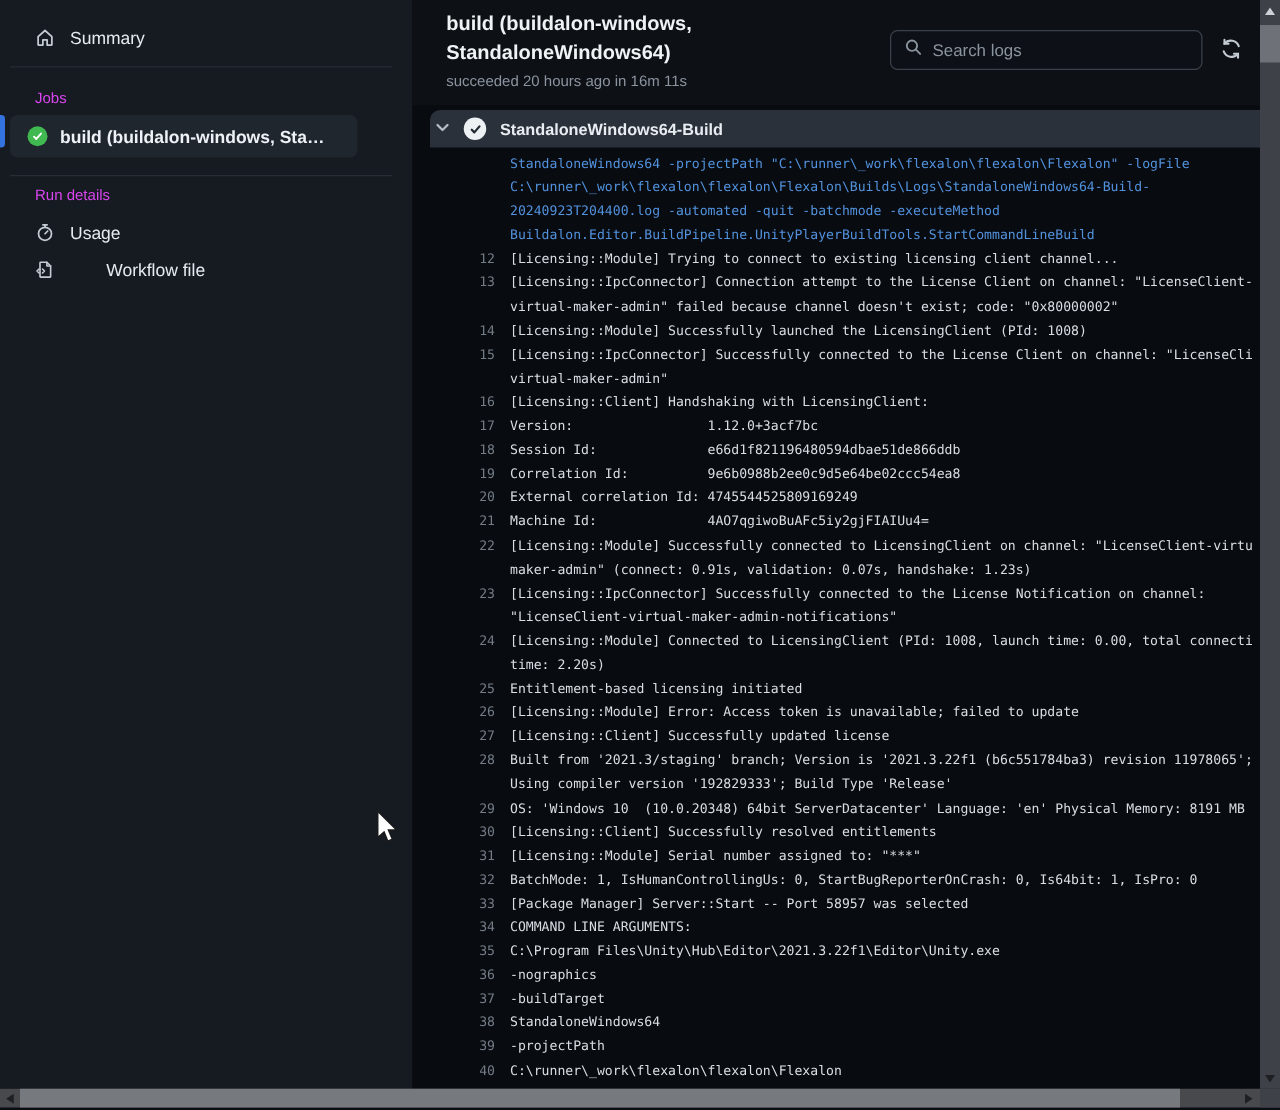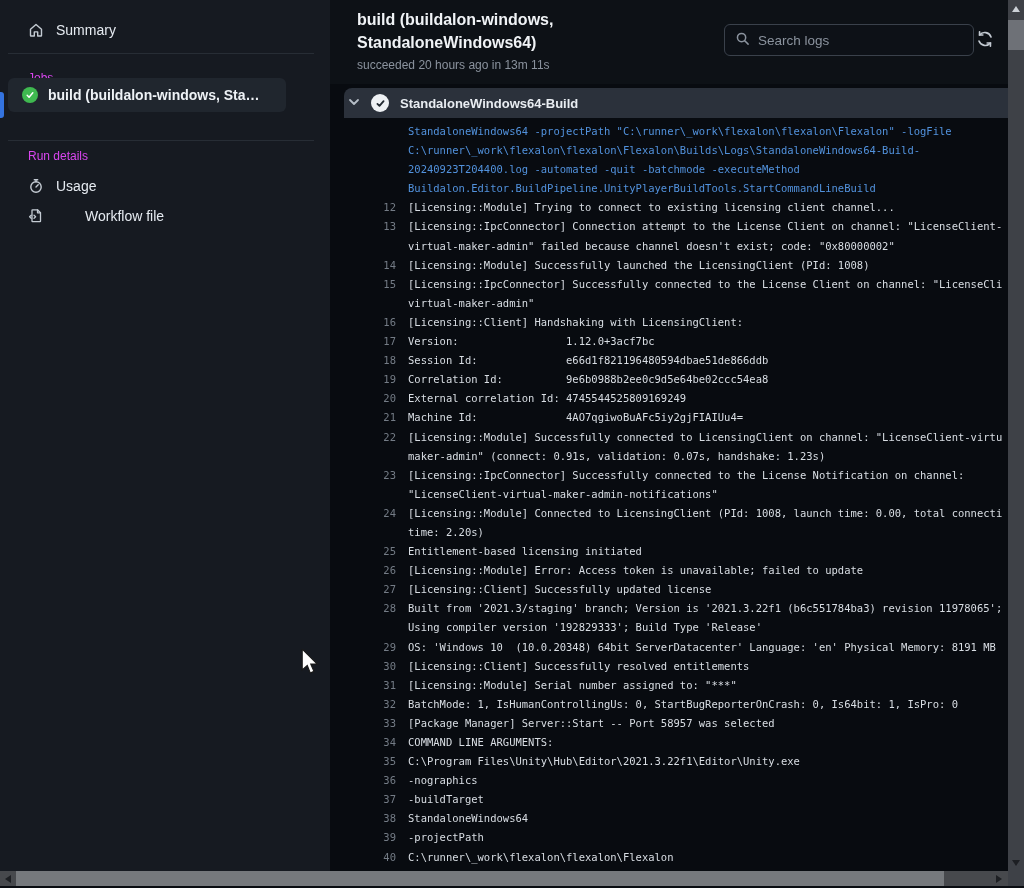--- a/index.html
+++ b/index.html
@@ -14,39 +14,39 @@
   
   .sidebar { position:absolute; left:0; top:0; width:330px; height:871px; background:#161a21; }
   .side-item { display:flex; align-items:flex-start; gap:12px; color:#e6ebf1; font-size:14px; cursor:pointer; }
   .side-item svg { flex:0 0 auto; }
   .summary-item { position:absolute; left:28px; top:22px; height:20px; }
   .divider { position:absolute; left:8px; width:306px; height:1px; background:#272d35; }
   .div1 { top:53px; } .div2 { top:140px; }
   .side-label { position:absolute; left:28px; color:#d946ef; font-size:12px; }
   .jobs-label { top:71px; } .rundetails-label { top:149px; }
   .job-item {
-    position:absolute; left:8px; top:78px; width:278px; height:34px;
+    position:absolute; left:8px; top:92px; width:278px; height:34px;
     background:#20262e; border-radius:6px; display:flex; align-items:center; gap:10px;
     padding-left:14px; cursor:pointer;
   }
   .job-item .job-text { color:#eef2f6; font-size:14px; font-weight:700; white-space:nowrap; overflow:hidden; }
   .accent-bar { position:absolute; left:0; top:92px; width:4px; height:26px; background:var(--accent-blue,#3473df); border-radius:0 3px 3px 0; }
   .check-circle { width:16px; height:16px; border-radius:50%; background:var(--success-green,#3fb950); display:flex; align-items:center; justify-content:center; flex:0 0 auto; }
   .usage-item { position:absolute; left:28px; top:178px; height:20px; }
   .workflow-item { position:absolute; left:28px; top:208px; height:20px;gap:41px; }
   .side-icon { color:#c4cbd3; }
 
   
   .main { position:absolute; left:330px; top:0; width:678px; height:871px; background:#0d1116; }
   .page-title { position:absolute; left:27px; top:8px; width:230px; color:#f0f3f6; font-size:16px; font-weight:700; line-height:23px; }
   .subtitle { position:absolute; left:27px; top:58px; color:#8b939e; font-size:12px; }
   .searchbox {
     position:absolute; left:382px; top:24px; width:250px; height:32px;
     border:1px solid #3a414b; border-radius:6px; background:#0d1117;
-    display:flex; align-items:center; gap:8px; padding:0 10px;margin-left:12px;
+    display:flex; align-items:center; gap:8px; padding:0 10px;
   }
   .searchbox input { background:transparent; border:0; outline:0; width:100%; color:#c9d1d9; font-size:13.5px; font-family:inherit; }
   .searchbox input::placeholder { color:#8b939e; }
   .refresh-btn { position:absolute; left:644px; top:29px; width:22px; height:22px; color:#c3cad2; background:none; border:0; cursor:pointer; padding:0; }
 
   
   .console { position:absolute; left:0; top:84px; width:678px; height:787px; background:#080b10; overflow:hidden; }
   .section-bar {
     position:absolute; left:14px; top:4px; width:664px; height:30px;
     background:#2b313b; border-radius:8px 0 0 0;
@@ -128,21 +128,21 @@
     <span>Workflow file</span>
   </div>
 </div>
 
 <div class="main">
 
   <div class="page-title">
     <div>build (buildalon-windows,</div>
     <div>StandaloneWindows64)</div>
   </div>
-  <div class="subtitle">succeeded 20 hours ago in 13m 11s</div>
+  <div class="subtitle">succeeded 20 hours ago in 16m 11s</div>
 
   <div class="searchbox">
     <span>
       <svg width="15" height="15" viewBox="0 0 16 16" fill="none" stroke="#8b939e" stroke-width="1.6" stroke-linecap="round">
           <circle cx="7" cy="7" r="4.4"></circle>
           <path d="M10.4 10.4 14 14"></path>
         </svg>
     </span>
     <input type="text" placeholder="Search logs" style="">
   </div>

